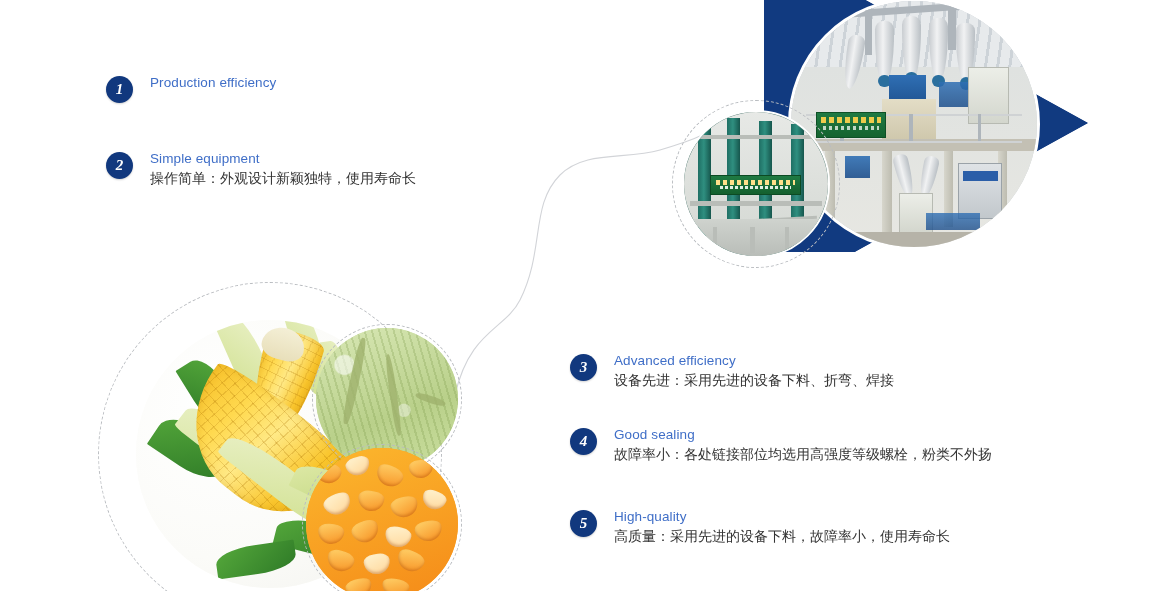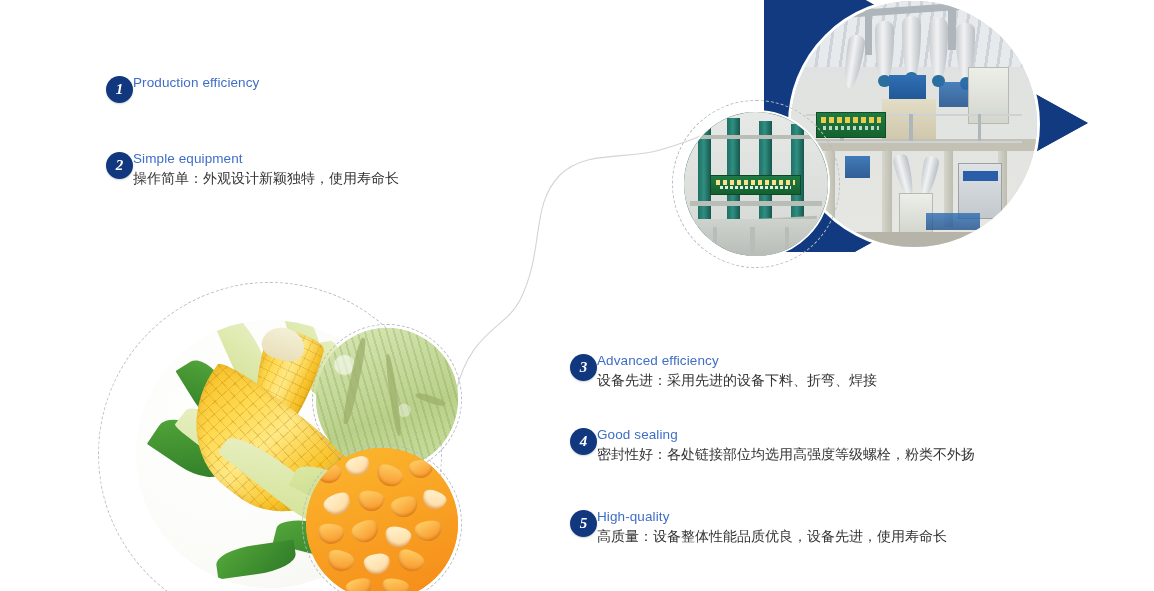--- a/index.html
+++ b/index.html
@@ -21,21 +21,21 @@
     width:27px;height:27px;border-radius:50%;
     background:#11387e;
     color:#ffffff;
     font-family:"Liberation Serif","DejaVu Serif",serif;
     font-style:italic;font-weight:bold;font-size:15px;
     display:flex;align-items:center;justify-content:center;
     flex:0 0 auto;
     margin-top:2px;
     box-shadow:0 1px 2px rgba(0,0,0,.18);
   }
-  .ftext{margin-left:0;}
+  .ftext{margin-left:17px;}
   .ftitle{
     color:#3f6ec7;font-size:13.5px;line-height:17px;
     letter-spacing:.1px;white-space:nowrap;
   }
   .fdesc{
     color:#333333;font-size:14px;line-height:21px;
     margin-top:1px;white-space:nowrap;
   }
 
   
@@ -326,25 +326,25 @@
     <div class="ftext">
       <div class="ftitle">Advanced efficiency</div>
       <div class="fdesc">设备先进：采用先进的设备下料、折弯、焊接</div>
     </div>
   </div>
 
   <div class="feature" style="left:570px;top:426px;">
     <div class="badge">4</div>
     <div class="ftext">
       <div class="ftitle">Good sealing</div>
-      <div class="fdesc">密封性好：各处链接部位均选用高强度等级螺栓，粉类不外扬</div>
+      <div class="fdesc">故障率小：各处链接部位均选用高强度等级螺栓，粉类不外扬</div>
     </div>
   </div>
 
   <div class="feature" style="left:570px;top:508px;">
     <div class="badge">5</div>
     <div class="ftext">
       <div class="ftitle">High-quality</div>
-      <div class="fdesc">高质量：设备整体性能品质优良，设备先进，使用寿命长</div>
+      <div class="fdesc">高质量：采用先进的设备下料，故障率小，使用寿命长</div>
     </div>
   </div>
 
 </div>
 
 </body></html>

